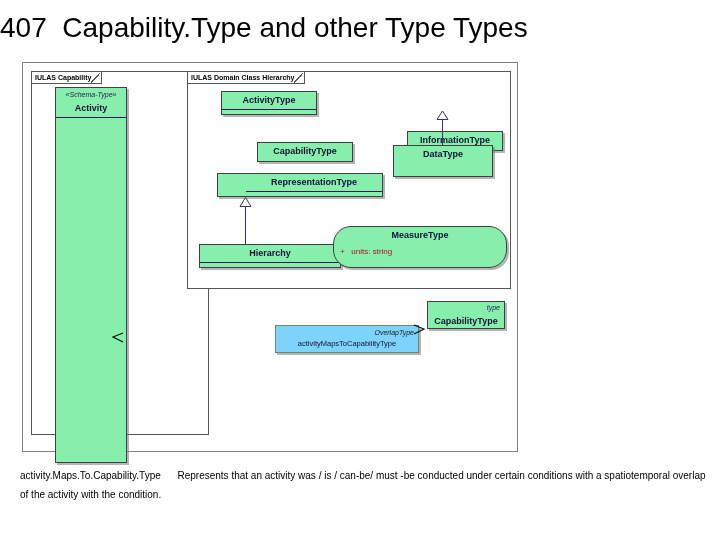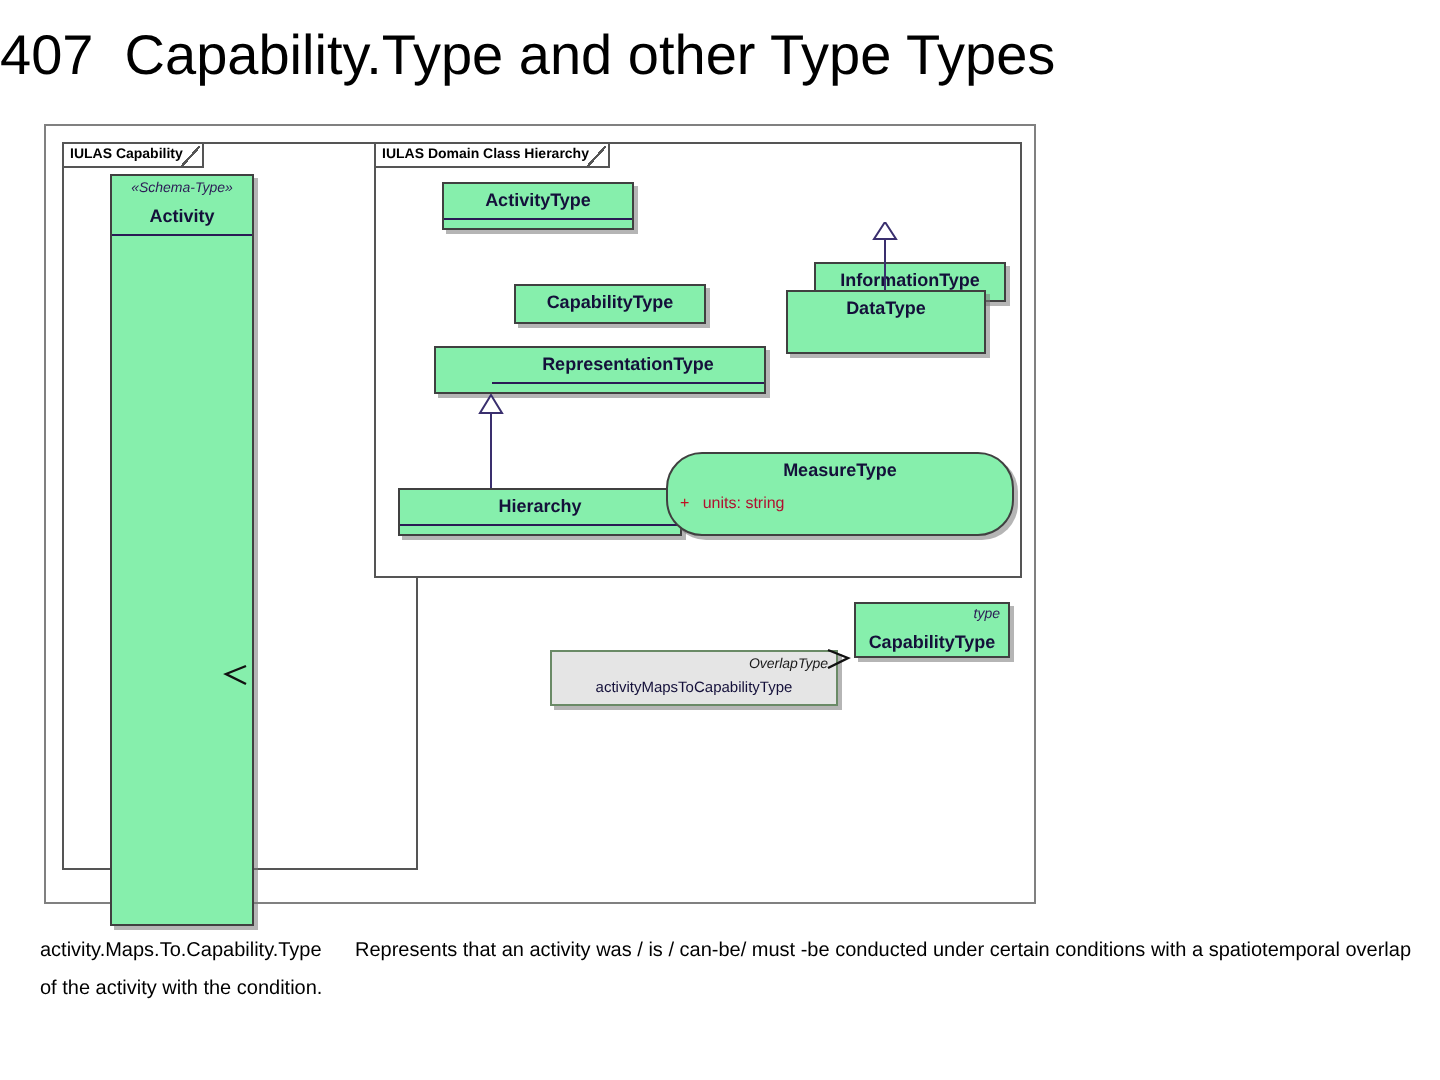--- a/index.html
+++ b/index.html
@@ -120,21 +120,21 @@
     font-size: 8px;
     color: #b01030;
     line-height: 13px;
     padding: 1px 4px 2px 6px;
     white-space: pre;
   }
   .uml-class .attr-vis { color: #c01020; }
 
   
   .uml-class.green-box {
-    background: #e5e5e5;
+    background: #7dd3fc;
     border: 1px solid #6a8a66;
   }
   .green-box .cls-stereo-right {
     display: block;
     text-align: right;
     font-size: 7px;
     font-style: italic;
     color: #1a1a1a;
     line-height: 10px;
     padding: 2px 4px 0 0;

